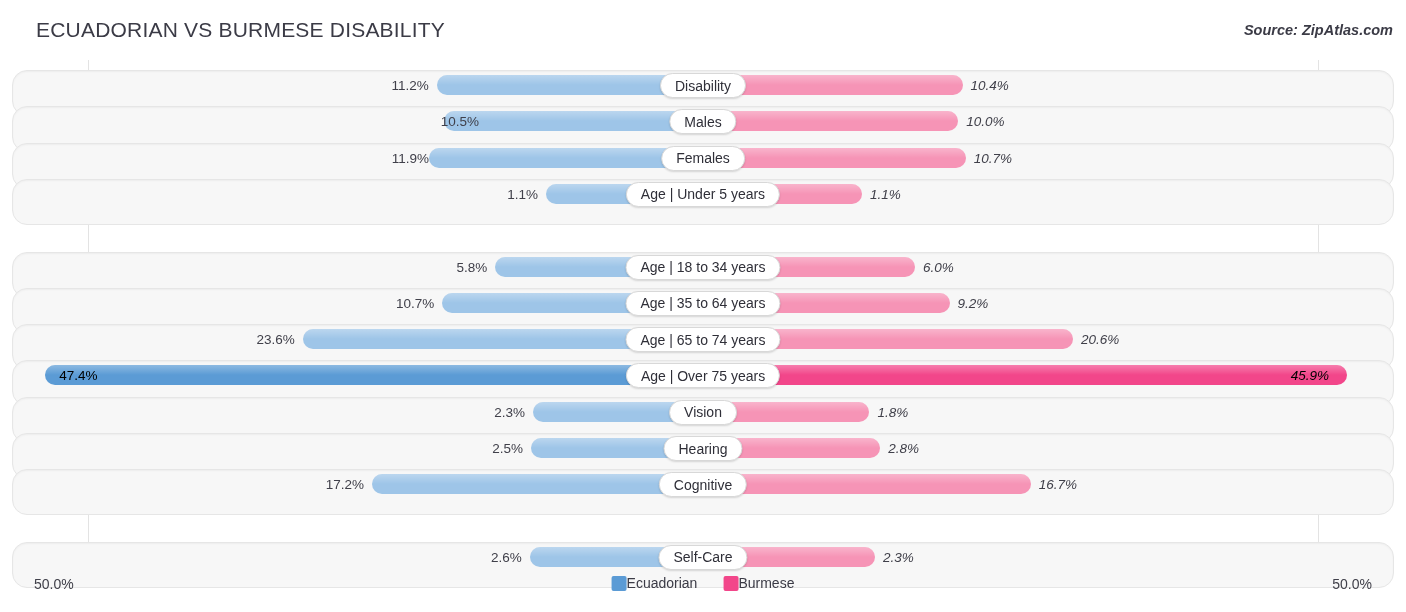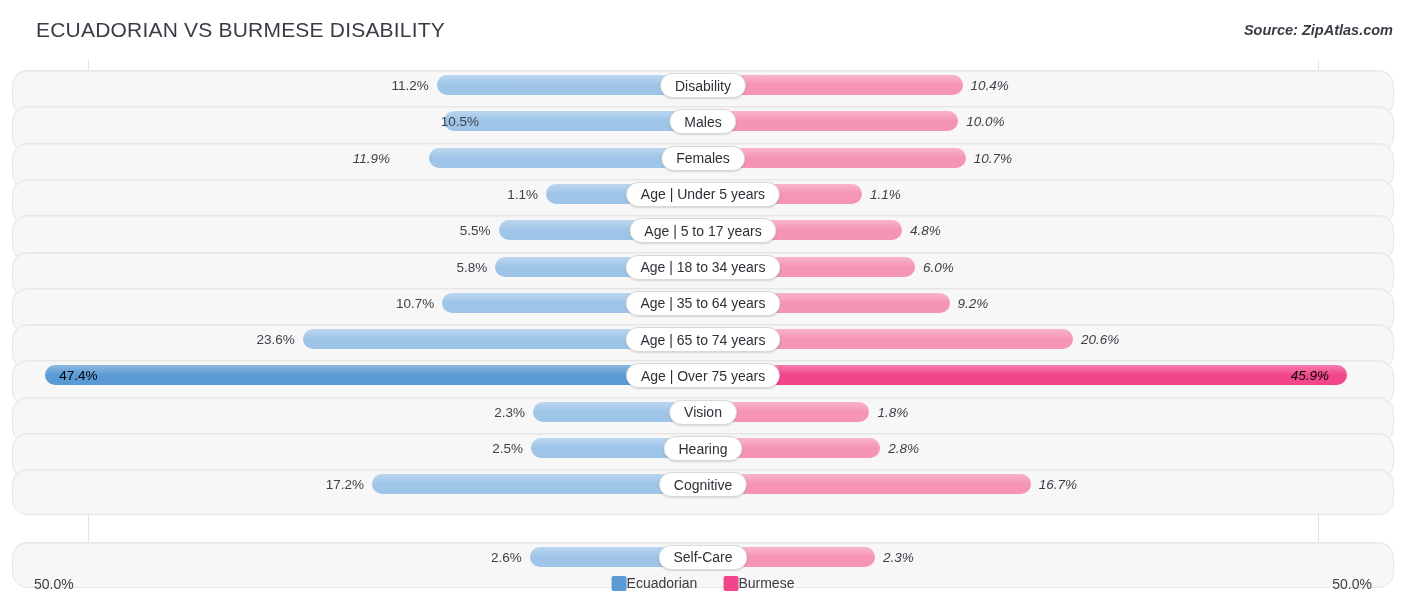--- a/index.html
+++ b/index.html
@@ -135,50 +135,37 @@
         <div class="hub">Males</div>
       </div>
       <div class="row" style="top: 82.6px;">
         <div class="rowinner">
           <div class="bar left" style="width: 274.758px;">
             <span class="shine"></span>
           </div>
           <div class="bar right" style="width: 261.774px;">
             <span class="shine"></span>
           </div>
-          <div class="val left" style="right: 1005px; font-style: italic;">11.9%</div>
+          <div class="val left" style="right: 966px;">11.9%</div>
           <div class="val right" style="left: 960.774px;">10.7%</div>
         </div>
         <div class="hub">Females</div>
       </div>
       <div class="row" style="top: 118.9px;">
         <div class="rowinner">
           <div class="bar left" style="width: 157.902px;">
             <span class="shine"></span>
           </div>
           <div class="bar right" style="width: 157.902px;">
             <span class="shine"></span>
           </div>
           <div class="val left" style="right: 856.902px;">1.1%</div>
           <div class="val right" style="left: 856.902px;">1.1%</div>
         </div>
         <div class="hub">Age | Under 5 years</div>
-      </div>
-      <div class="row" style="top: 155.2px;">
-        <div class="rowinner">
-          <div class="bar left" style="width: 205.51px;">
-            <span class="shine"></span>
-          </div>
-          <div class="bar right" style="width: 197.936px;">
-            <span class="shine"></span>
-          </div>
-          <div class="val left" style="right: 904.51px;">5.5%</div>
-          <div class="val right" style="left: 896.936px;">4.8%</div>
-        </div>
-        <div class="hub">Age | 5 to 17 years</div>
       </div>
       <div class="row" style="top: 191.5px;">
         <div class="rowinner">
           <div class="bar left" style="width: 208.756px;">
             <span class="shine"></span>
           </div>
           <div class="bar right" style="width: 210.92px;">
             <span class="shine"></span>
           </div>
           <div class="val left" style="right: 907.756px;">5.8%</div>

